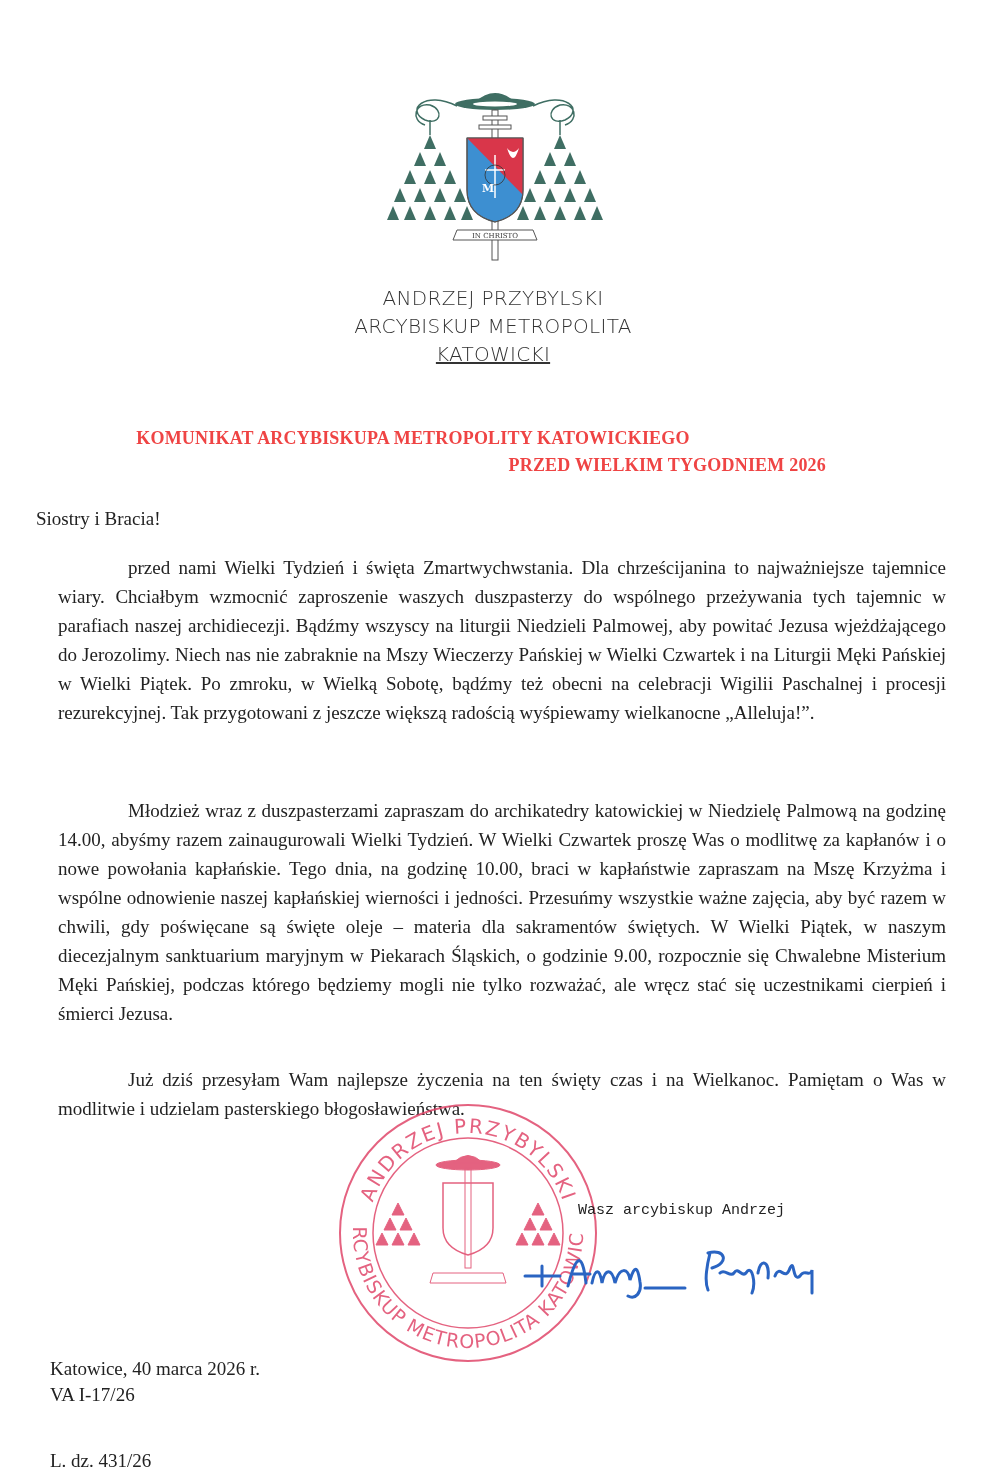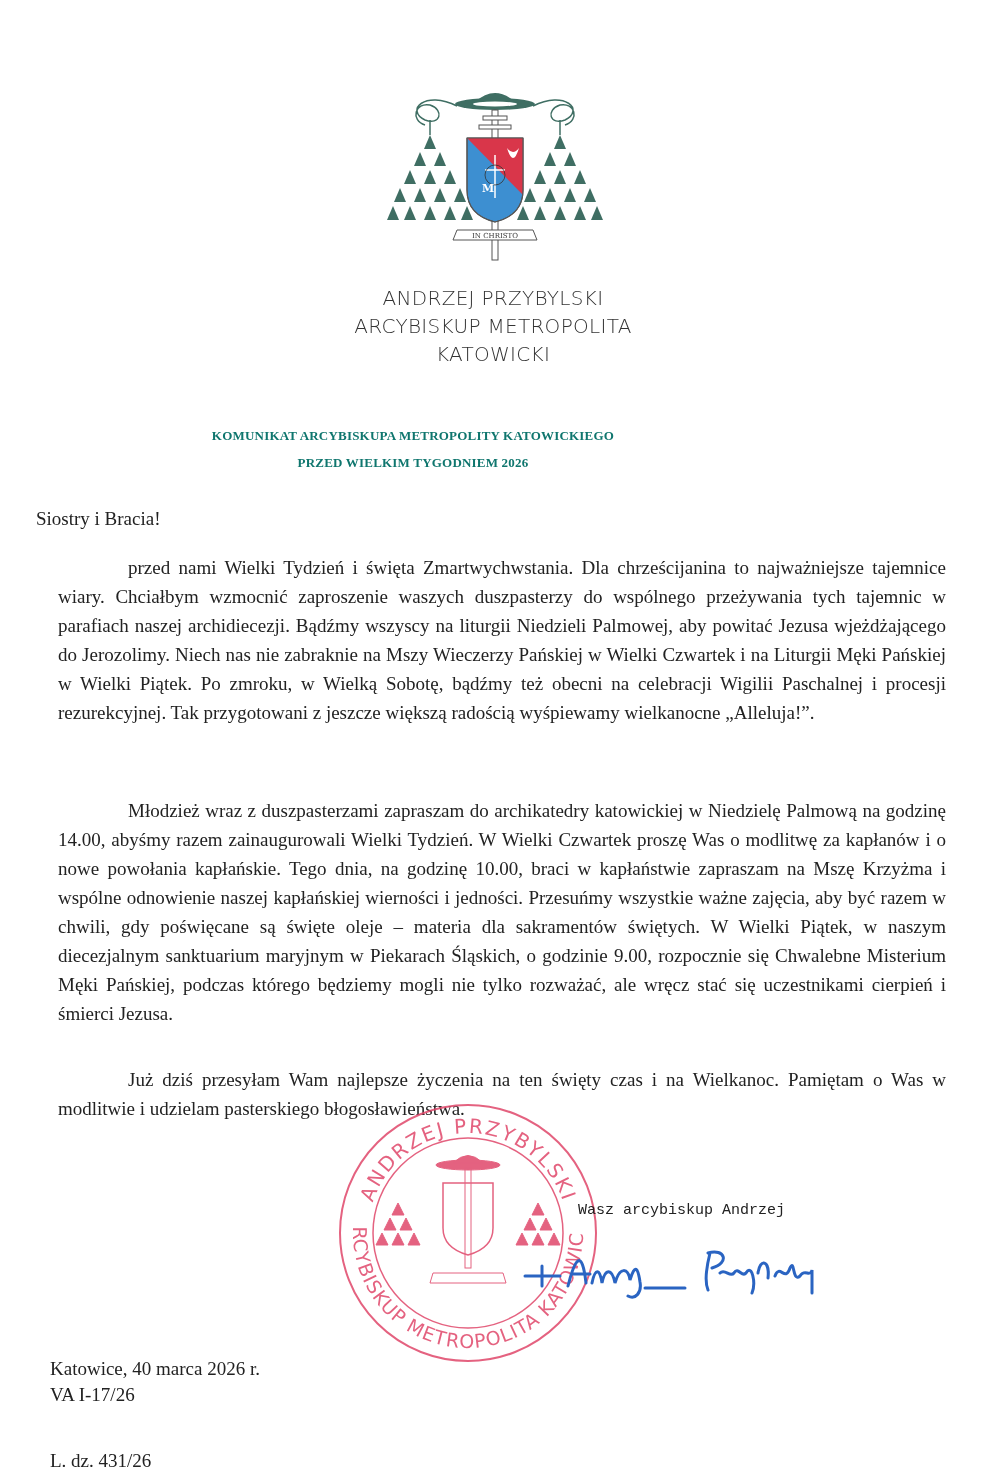--- a/index.html
+++ b/index.html
@@ -1,21 +1,21 @@
 <!DOCTYPE html>
 <html><head>
 <meta charset="utf-8">
 <style>
   html, body { margin:0; padding:0; background:#ffffff; }
   body { width:986px; height:1476px; position:relative; overflow:hidden; color:#2a2a2a; }
   .coa { position:absolute; left:385px; top:80px; width:220px; height:195px; }
   .header-name { position:absolute; left:0; width:986px; text-align:center; font-family:"DejaVu Sans", sans-serif; font-weight:300; color:#333; font-size:20px; letter-spacing:0.3px; }
-  .h1 { top:286px; } .h2 { top:314px; } .h3 { top:342px; }
-  .title { position:absolute; left:0; width:826px; text-align:center; font-family:"Liberation Serif", serif; font-weight:bold; font-size:13px; color:#0f766e; letter-spacing:0.2px; }
-  .t1 { top:428px; } .t2 { top:455px; }
+  .h1 { top:286px; } .h2 { top:314px; } .h3 { top:342px;text-decoration:underline; }
+  .title { position:absolute; left:0; width:826px; text-align:center; font-family:"Liberation Serif", serif; font-weight:bold; font-size:18px; color:#ef4444; letter-spacing:0.2px; }
+  .t1 { top:428px; } .t2 { top:455px;text-align:right; }
   .salutation { position:absolute; left:36px; top:508px; font-family:"Liberation Serif", serif; font-size:19px; color:#222; }
   .para { position:absolute; left:50px; width:888px; font-family:Liberation Serif, serif; font-size:19px; line-height:29px; color:#222; text-align:justify; text-indent:70px; margin:8px; }
   .p1 { top:545px; }
   .p2 { top:788px; }
   .p3 { top:1057px; }
   .seal { position:absolute; left:328px; top:1093px; width:280px; height:280px; }
   .sign-text { position:absolute; left:578px; top:1202px; font-family:Liberation Mono, monospace; font-size:15px; color:#222; }
   .signature { position:absolute; left:520px; top:1238px; width:340px; height:70px; }
   .footer { position:absolute; left:50px; font-family:"Liberation Serif", serif; font-size:19px; color:#222; }
   .f1 { top:1358px; } .f2 { top:1384px; } .f3 { top:1410px;margin-top:40px; }

